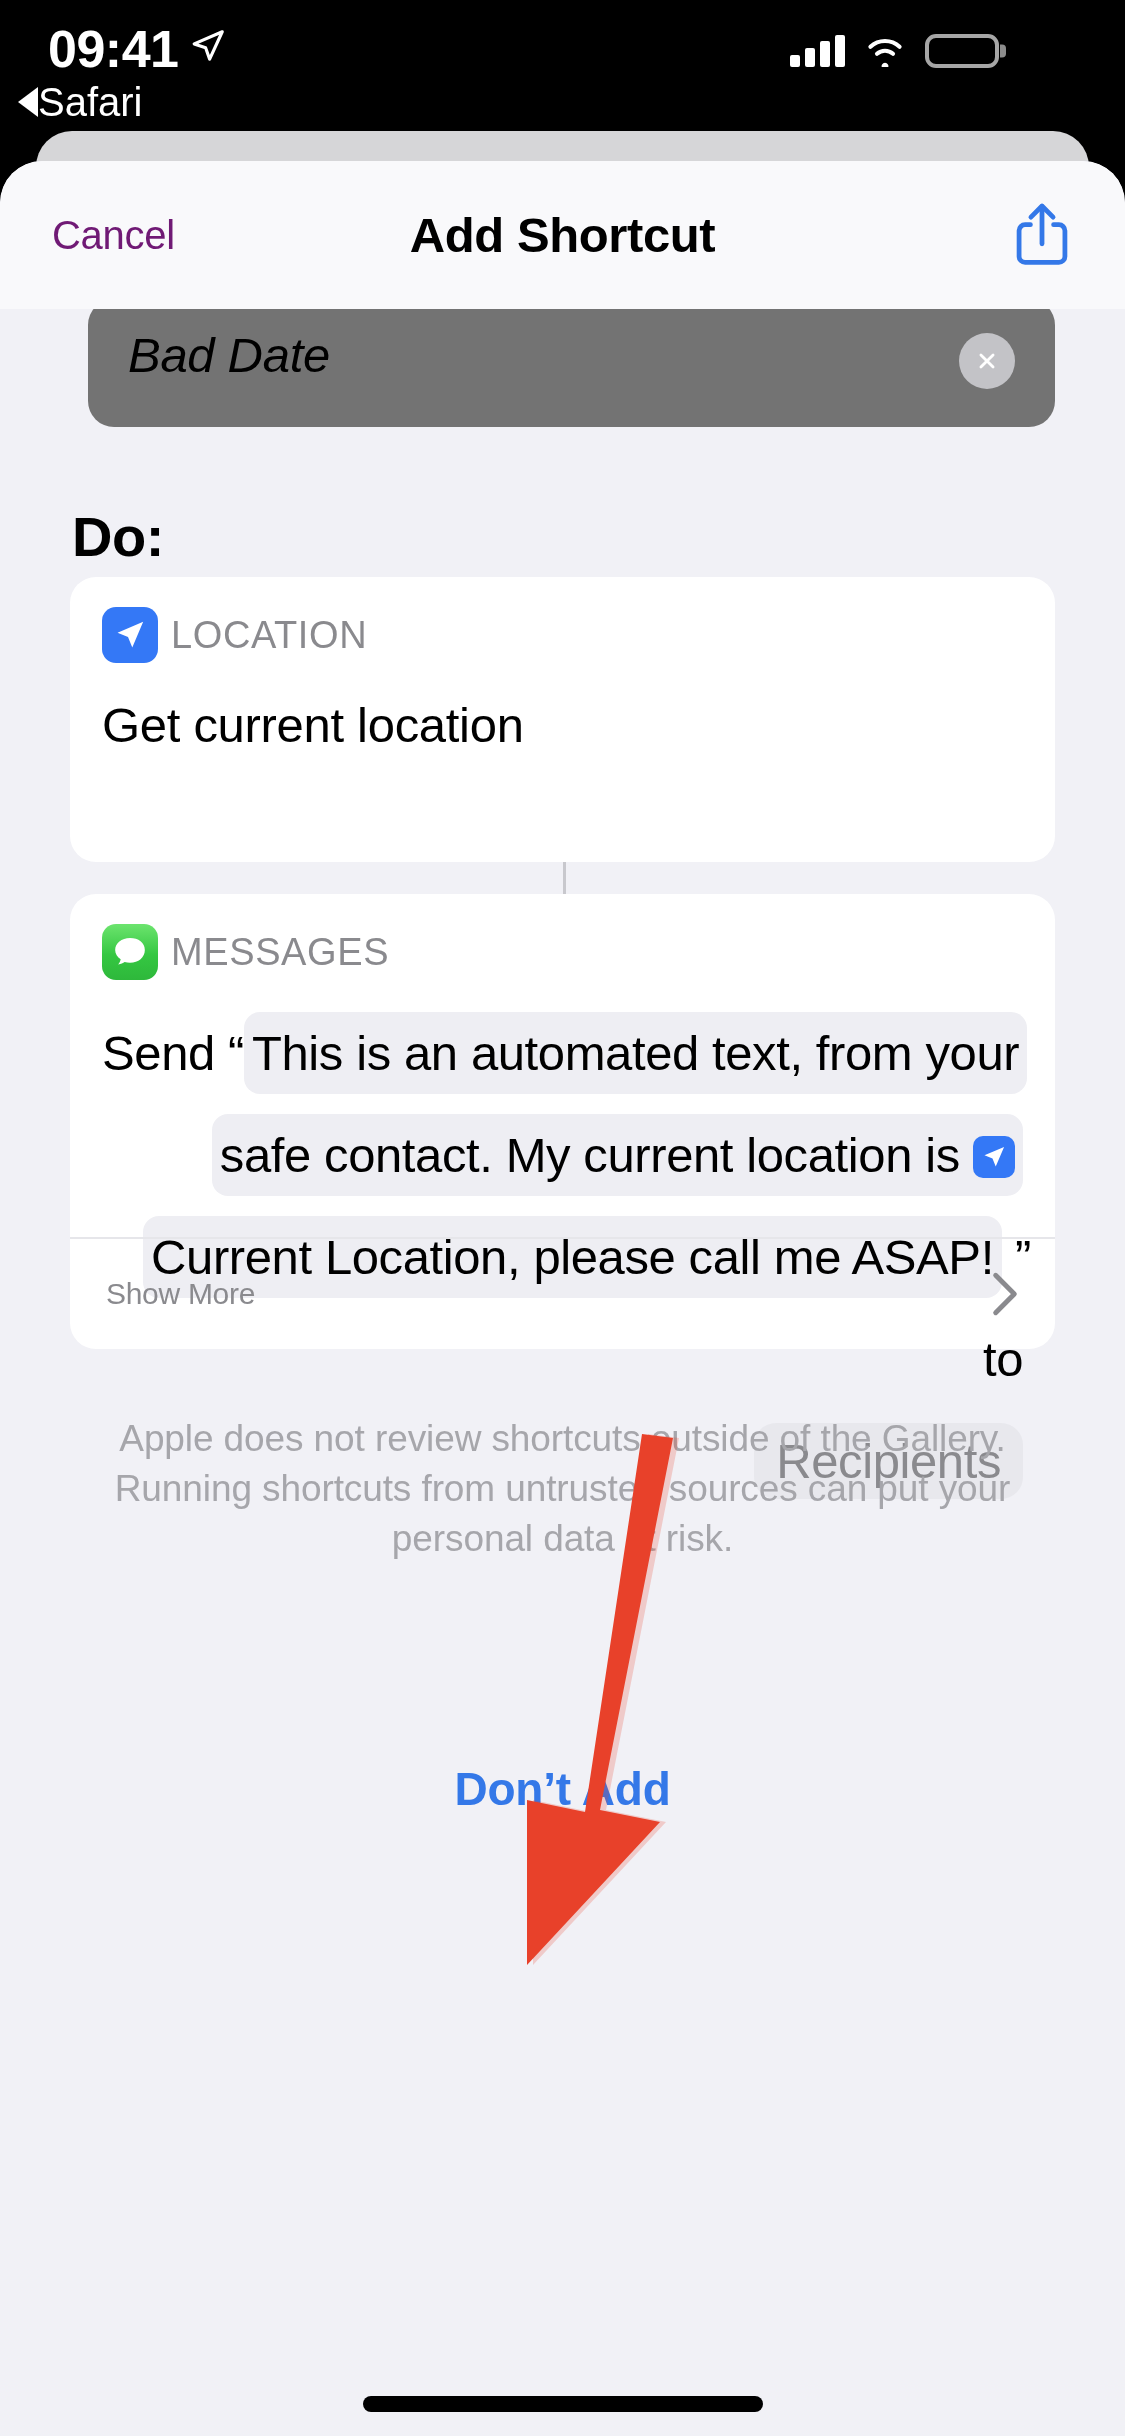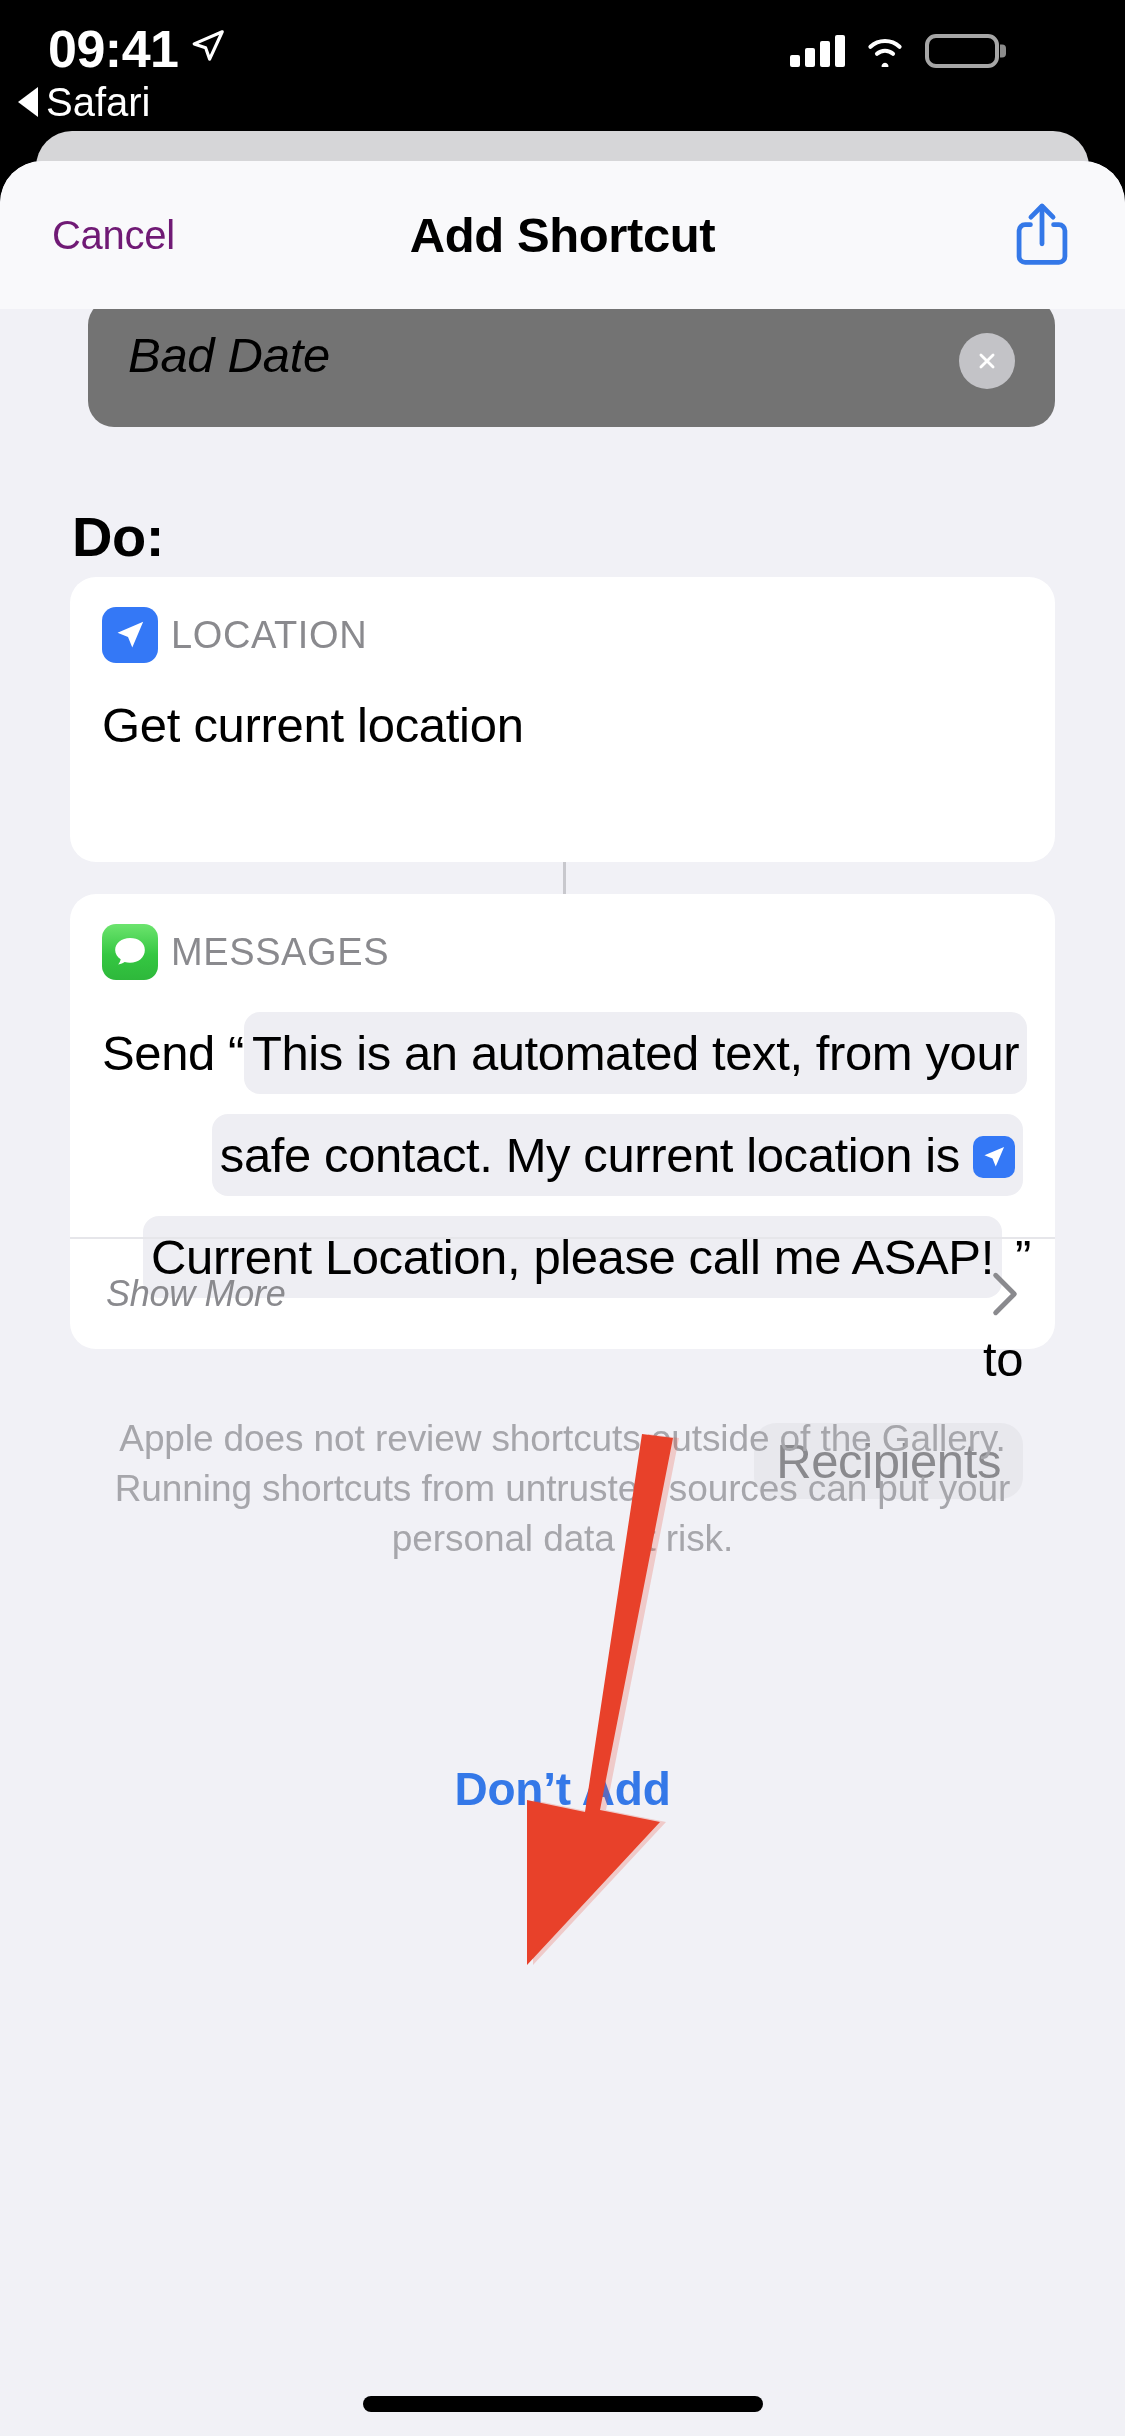--- a/index.html
+++ b/index.html
@@ -45,21 +45,21 @@
     width: 36px; height: 36px;
   }
   .status-back {
     position: absolute;
     left: 18px; top: 80px;
     font-size: 40px;
     font-weight: 400;
     line-height: 44px;
     display: flex;
     align-items: center;
-    gap: 8px;
+    gap: 0;
     color: #ffffff;
   }
   .status-back .tri {
     width: 0; height: 0;
     border-top: 15px solid transparent;
     border-bottom: 15px solid transparent;
     border-right: 20px solid #ffffff;
     display: inline-block;
   }
   .status-right {
@@ -306,24 +306,23 @@
   .show-more {
     position: absolute;
     left: 0; right: 0;
     bottom: 0;
     height: 110px;
     display: flex;
     align-items: center;
     padding: 0 36px;
   }
   .show-more .txt {
-    font-size: 36px;
+    font-size: 30px;
     color: #8a8a8e;
     letter-spacing: -0.3px;
-    font-style: italic;
   }
   .show-more .chev {
     margin-left: auto;
     width: 28px; height: 48px;
   }
 
   
   .disclaimer {
     position: absolute;
     top: 1105px;

